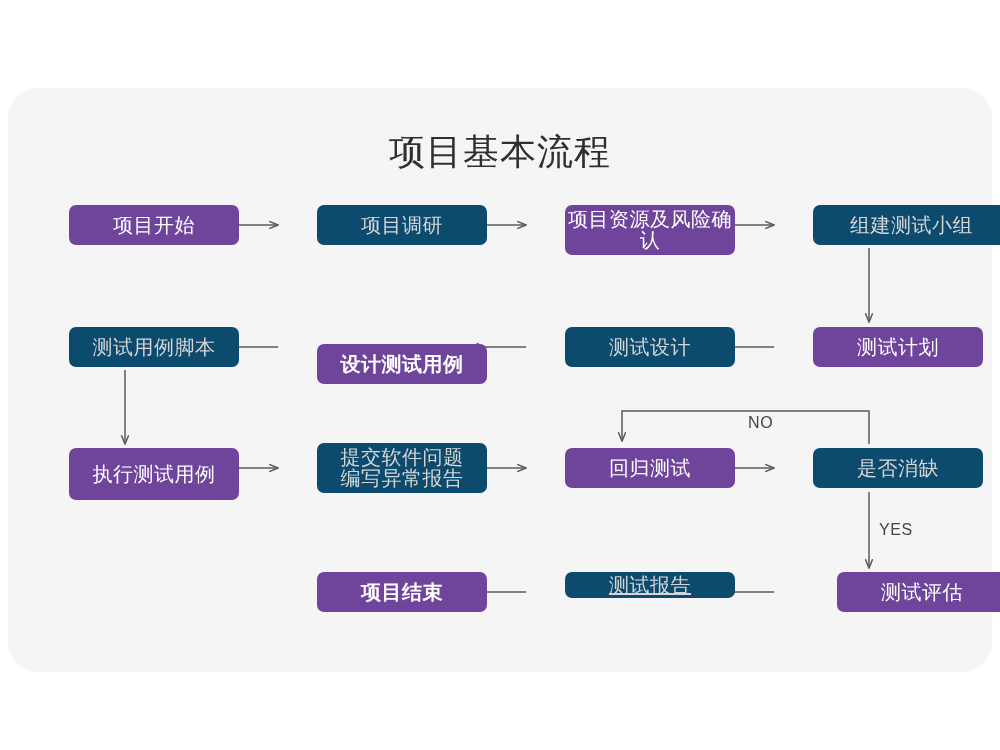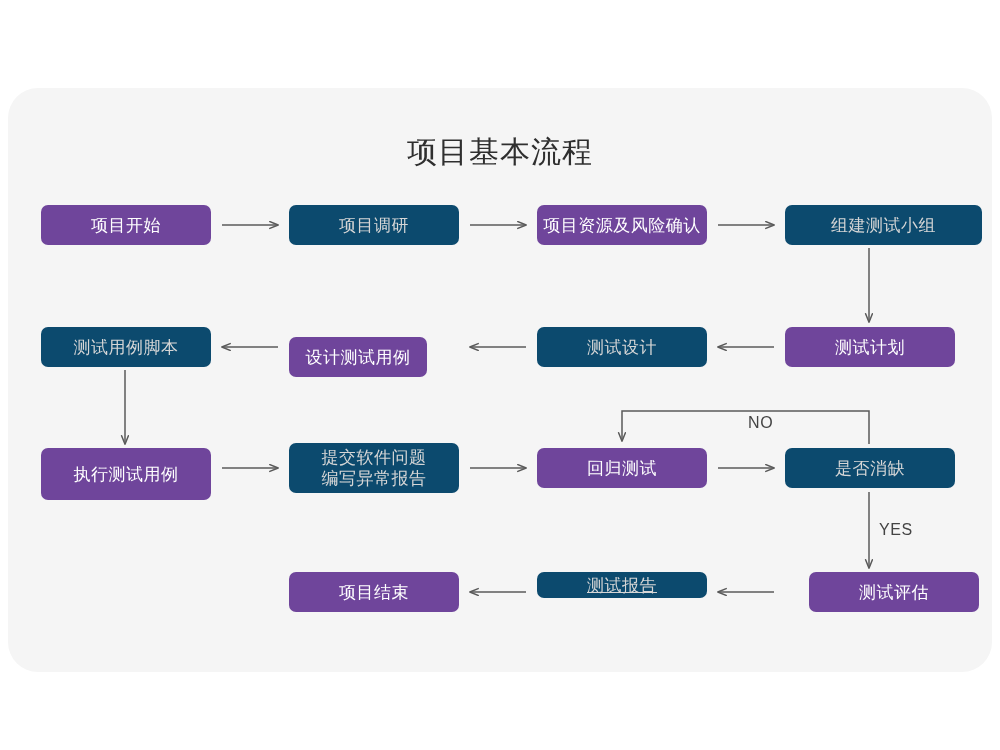--- a/index.html
+++ b/index.html
@@ -30,40 +30,41 @@
     background: #f5f5f5;
     border-radius: 30px;
   }
 
   #title {
     position: absolute;
     left: 0;
     top: 132px;
     width: 1000px;
     text-align: center;
-    font-size: 30px;
+    font-size: 36px;
     font-weight: 400;
     color: #2f2f2f;
     letter-spacing: 1px;
     line-height: 40px;
   }
 
   .node {
     position: absolute;
     box-sizing: border-box;
     border-radius: 7px;
     display: flex;
     align-items: center;
     justify-content: center;
     text-align: center;
-    font-size: 17px;
+    font-size: 20px;
     line-height: 21px;
     letter-spacing: 0.5px;
     white-space: pre-line;
     user-select: none;
+    margin-left: 28px;
   }
   .node.purple {
     background: #6f459b;
     color: #ffffff;
   }
   .node.gray {
     background: #0c4a6e;
     color: #d6d6d6;
   }
 
@@ -127,40 +128,40 @@
     </g>
   </svg>
 
   <div class="edge-label" style="left:748px; top:414px;">NO</div>
   <div class="edge-label" style="left:879px; top:521px;">YES</div>
 
   <div class="node purple" style="left:41px; top:205px; width:170px; height:40px;">项目开始</div>
 
   <div class="node gray" style="left:289px; top:205px; width:170px; height:40px;">项目调研</div>
 
-  <div class="node purple" style="left:537px; top:205px; width:170px; height:40px;">项目资源及风险确认</div>
+  <div class="node purple" style="left:537px; top:205px; width:170px; height:50px;">项目资源及风险确认</div>
 
   <div class="node gray" style="left:785px; top:205px; width:197px; height:40px;">组建测试小组</div>
 
   <div class="node gray" style="left:41px; top:327px; width:170px; height:40px;">测试用例脚本</div>
 
-  <div class="node purple" style="left:289px; top:337px; width:138px; height:40px;">设计测试用例</div>
+  <div class="node purple" style="left:289px; top:344px; width:170px; height:40px;font-weight:bold;">设计测试用例</div>
 
   <div class="node gray" style="left:537px; top:327px; width:170px; height:40px;">测试设计</div>
 
   <div class="node purple" style="left:785px; top:327px; width:170px; height:40px;">测试计划</div>
 
   <div class="node purple" style="left:41px; top:448px; width:170px; height:52px;text-align:right;">执行测试用例</div>
 
   <div class="node gray" style="left:289px; top:443px; width:170px; height:50px;">提交软件问题
 编写异常报告</div>
 
   <div class="node gray" style="left:785px; top:448px; width:170px; height:40px;">是否消缺</div>
 
   <div class="node purple" style="left:537px; top:448px; width:170px; height:40px;">回归测试</div>
 
-  <div class="node purple" style="left:289px; top:572px; width:170px; height:40px;">项目结束</div>
+  <div class="node purple" style="left:289px; top:572px; width:170px; height:40px;font-weight:bold;">项目结束</div>
 
   <div class="node gray" style="left:537px; top:572px; width:170px; height:26px;text-decoration:underline;">测试报告</div>
 
   <div class="node purple" style="left:809px; top:572px; width:170px; height:40px;">测试评估</div>
 
 </div>
 
 </body></html>

